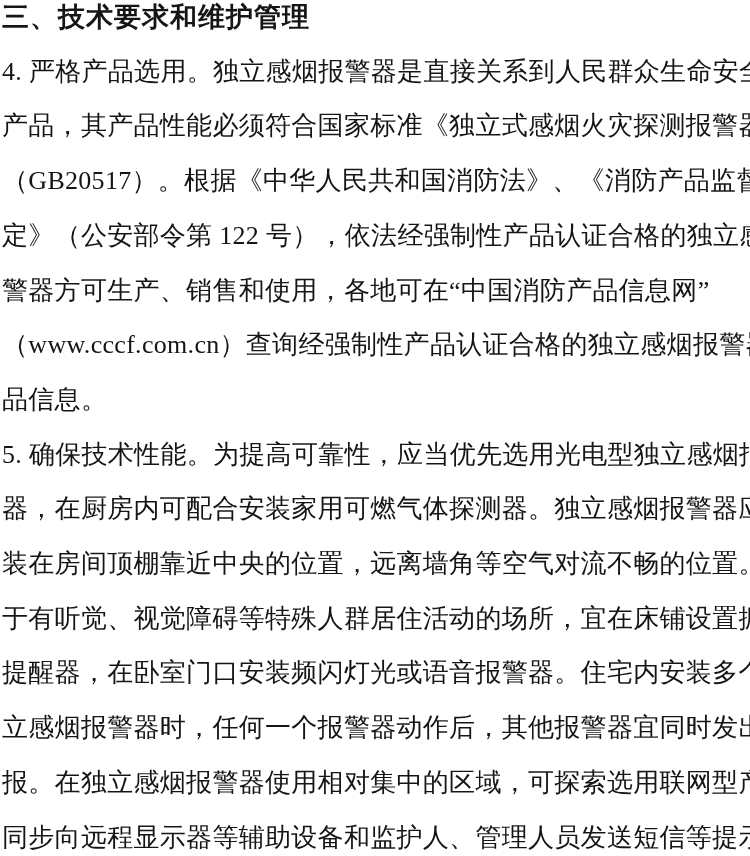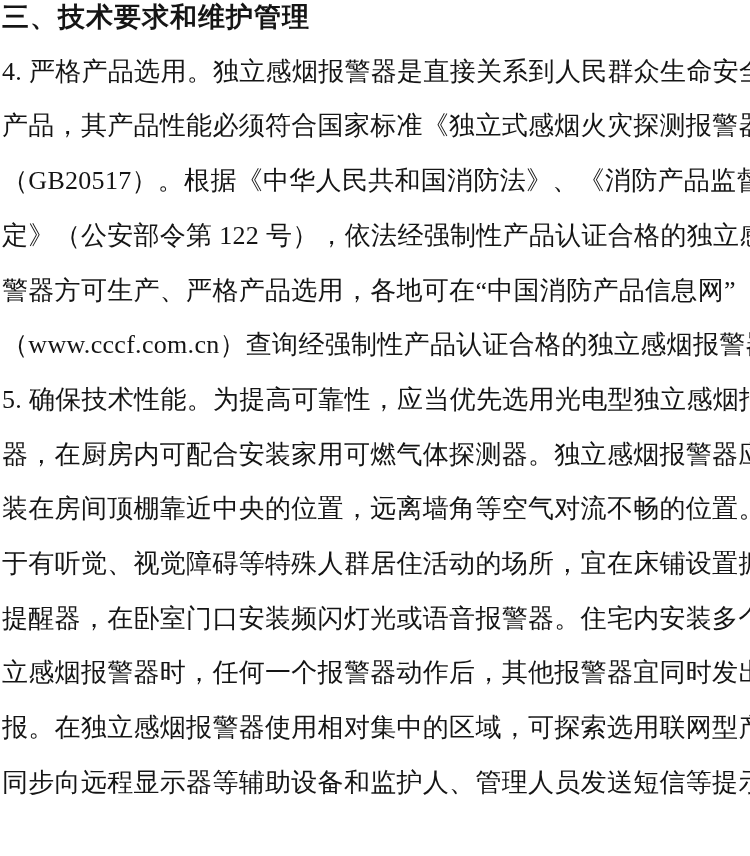--- a/index.html
+++ b/index.html
@@ -40,22 +40,23 @@
 
 <div class="page">
 
   <div class="doc-heading">三、技术要求和维护管理</div>
 
   <div>
     <div class="text-line">4. 严格产品选用。独立感烟报警器是直接关系到人民群众生命安全的</div>
     <div class="text-line">产品，其产品性能必须符合国家标准《独立式感烟火灾探测报警器》</div>
     <div class="text-line">（GB20517）。根据《中华人民共和国消防法》、《消防产品监督管理规</div>
     <div class="text-line">定》（公安部令第 122 号），依法经强制性产品认证合格的独立感烟报</div>
-    <div class="text-line">警器方可生产、严格产品选用，各地可在“中国消防产品信息网”</div>
+    <div class="text-line">警器方可生产、销售和使用，各地可在“中国消防产品信息网”</div>
     <div class="text-line">（www.cccf.com.cn）查询经强制性产品认证合格的独立感烟报警器产</div>
+    <div class="text-line">品信息。</div>
   </div>
 
   <div>
     <div class="text-line">5. 确保技术性能。为提高可靠性，应当优先选用光电型独立感烟报警</div>
     <div class="text-line">器，在厨房内可配合安装家用可燃气体探测器。独立感烟报警器应安</div>
     <div class="text-line">装在房间顶棚靠近中央的位置，远离墙角等空气对流不畅的位置。对</div>
     <div class="text-line">于有听觉、视觉障碍等特殊人群居住活动的场所，宜在床铺设置振动</div>
     <div class="text-line">提醒器，在卧室门口安装频闪灯光或语音报警器。住宅内安装多个独</div>
     <div class="text-line">立感烟报警器时，任何一个报警器动作后，其他报警器宜同时发出警</div>
     <div class="text-line">报。在独立感烟报警器使用相对集中的区域，可探索选用联网型产品，</div>

